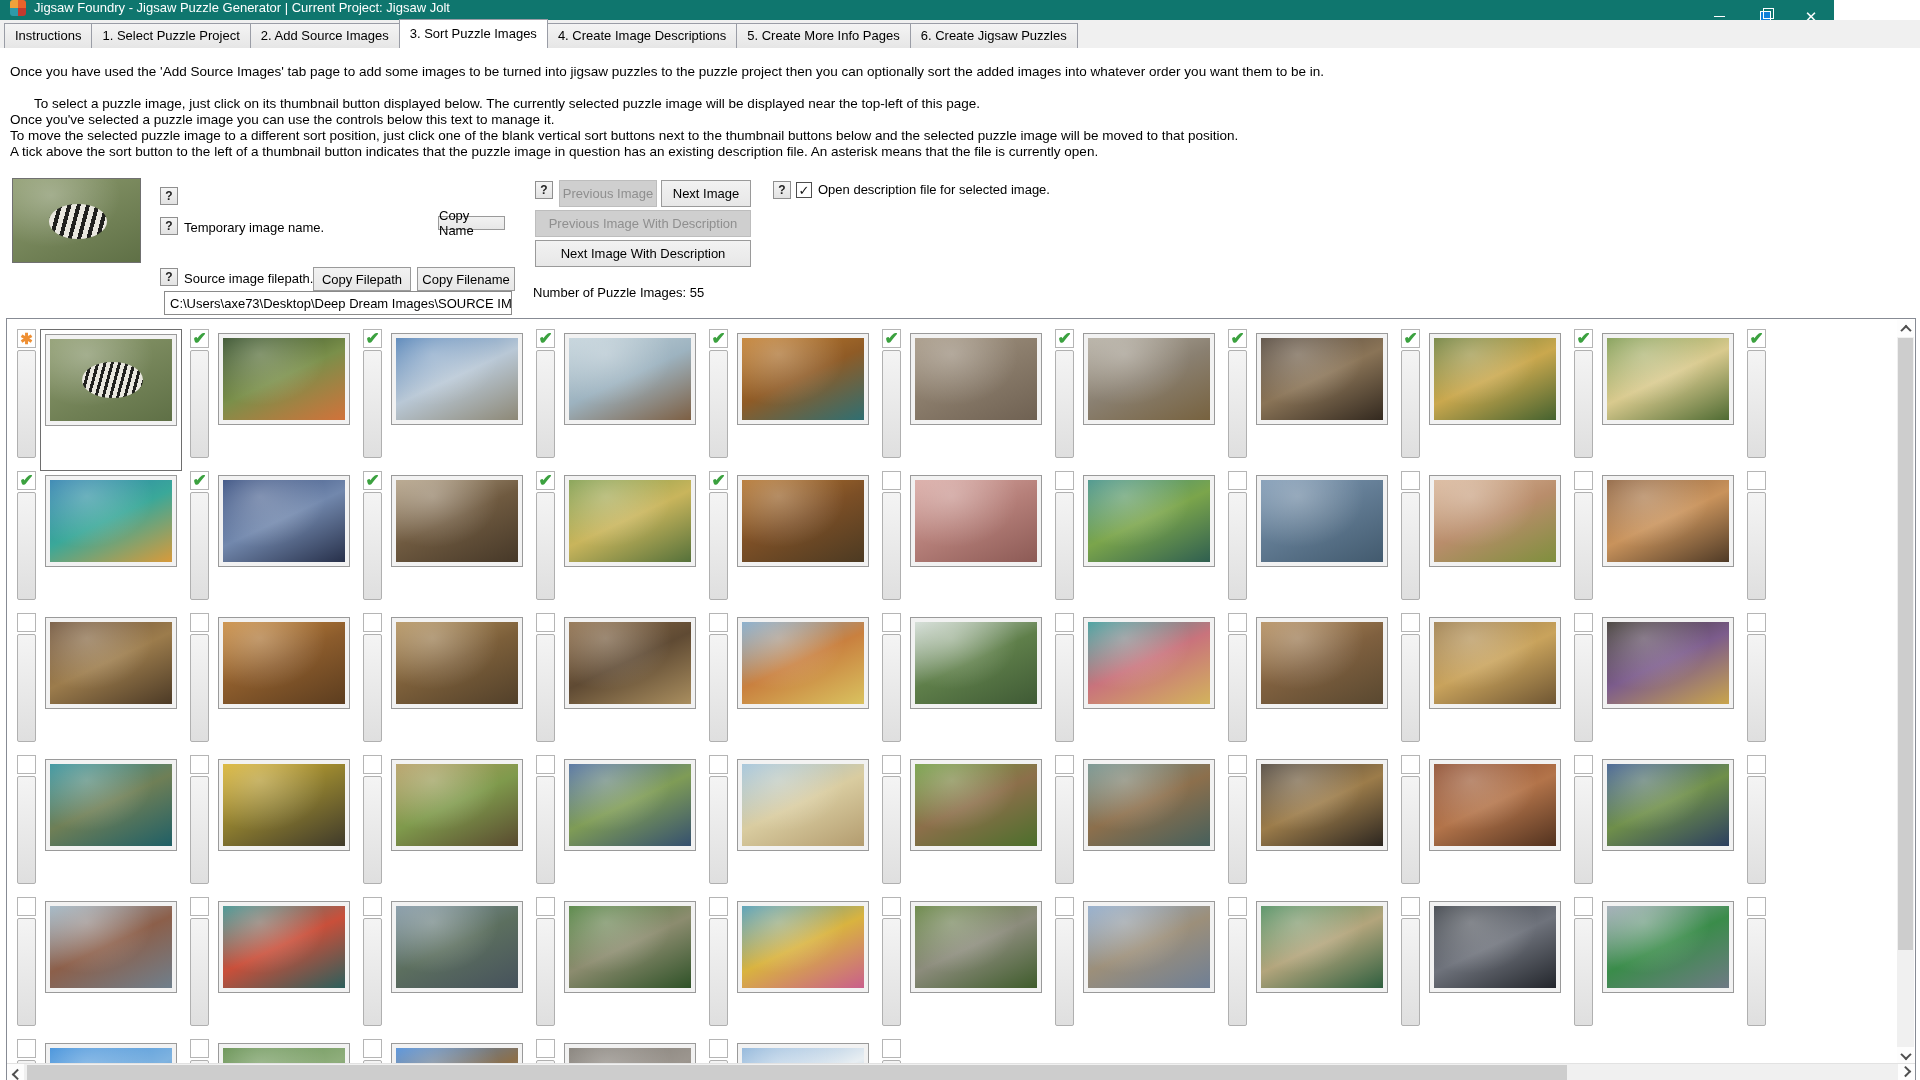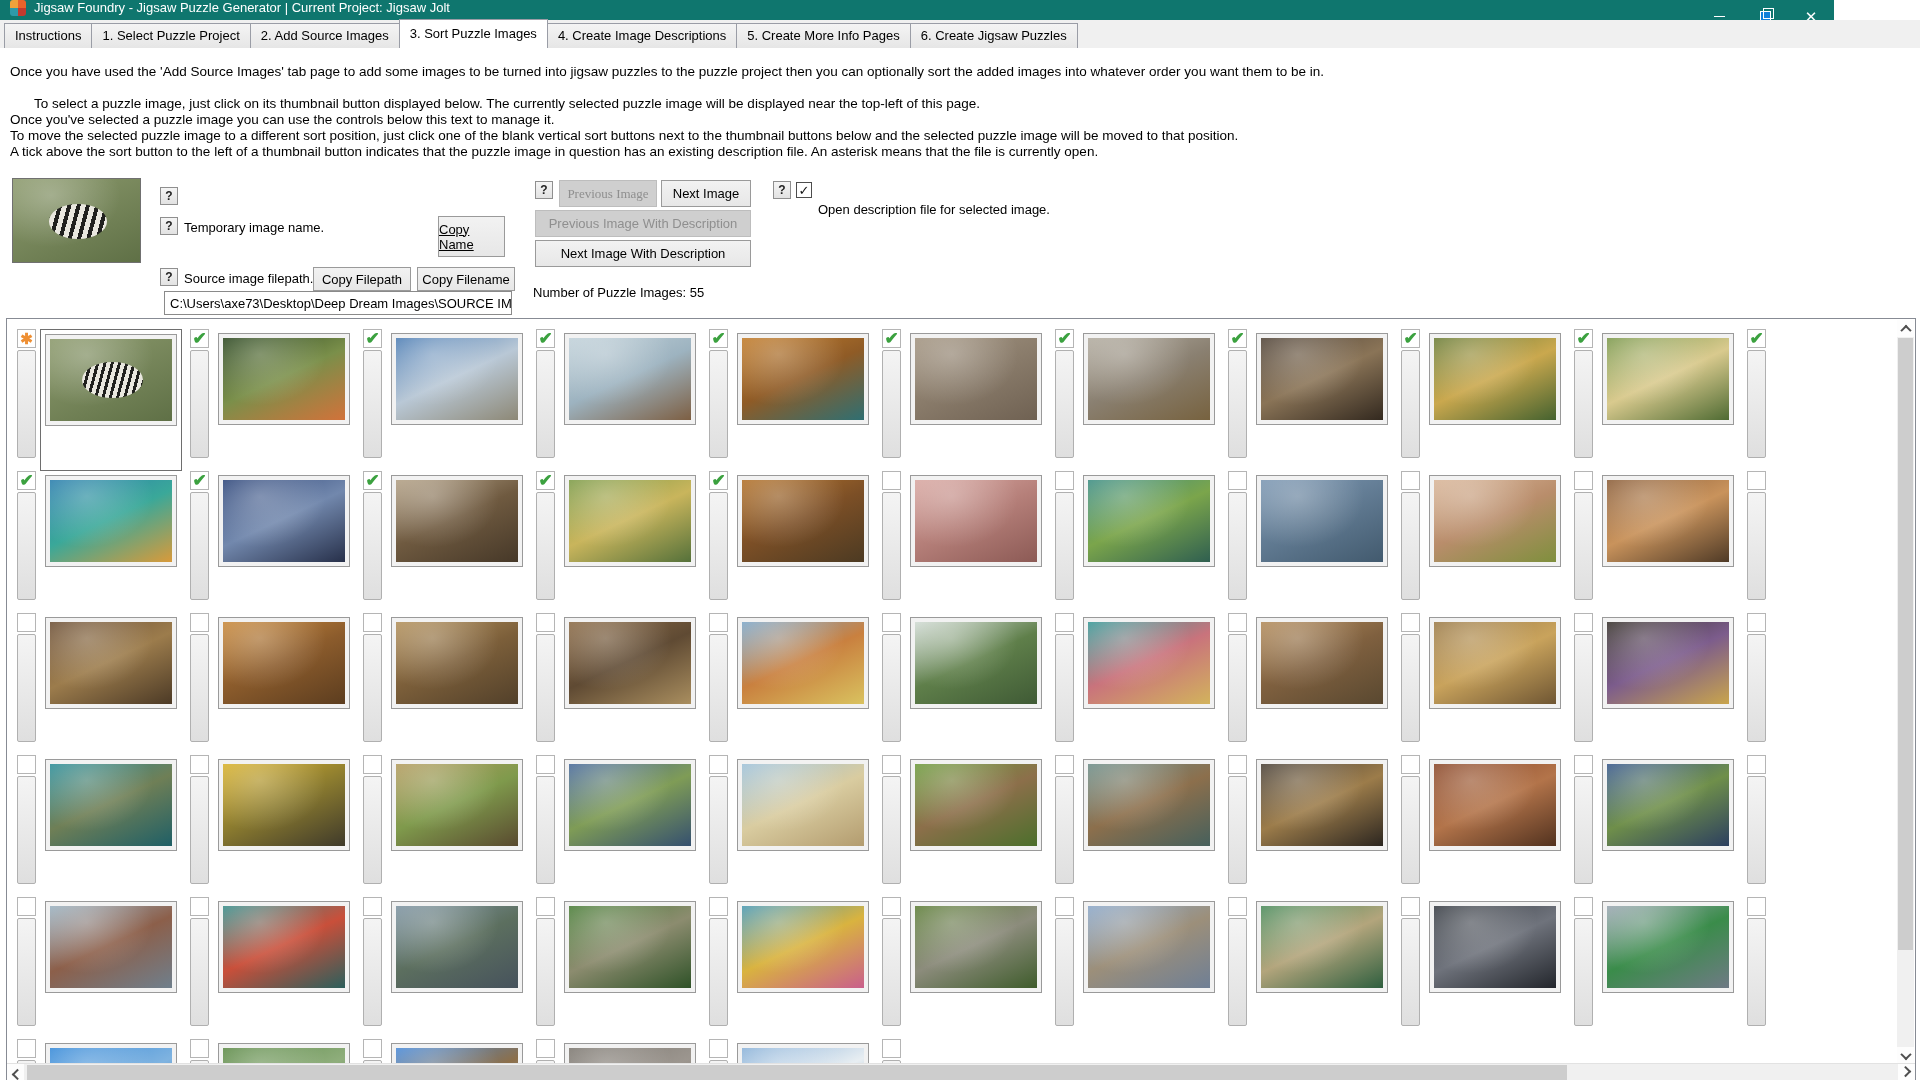--- a/index.html
+++ b/index.html
@@ -109,40 +109,40 @@
 
 <div class="cpanel">
   <div class="preview">
     <div class="photo zebra-stripes-big" id="preview-photo" style="background: radial-gradient(at 30% 20%, rgba(255, 255, 255, 0.28), rgba(255, 255, 255, 0) 55%), linear-gradient(155deg, rgb(140, 154, 109), rgb(95, 112, 70));"></div>
   </div>
 
   <div class="help-btn" style="left:160px;top:17px;">?</div>
 
   <div class="help-btn" style="left:160px;top:47px;">?</div>
   <div class="lbl" style="left:184px;top:50px;">Temporary image name.</div>
-  <div class="btn" style="left:438px;top:46px;width:67px;height:41px;text-decoration:underline;">Copy Name</div>
+  <div class="btn" style="left:438px;top:46px;width:67px;height:14px;">Copy Name</div>
 
   <div class="help-btn" style="left:160px;top:98px;">?</div>
   <div class="lbl" style="left:184px;top:101px;">Source image filepath.</div>
   <div class="btn" style="left:313px;top:97px;width:98px;height:24px;">Copy Filepath</div>
   <div class="btn" style="left:417px;top:97px;width:98px;height:24px;">Copy Filename</div>
   <div class="field" style="left:164px;top:121px;width:348px;height:24px;">C:\Users\axe73\Desktop\Deep Dream Images\SOURCE IMAGES 1</div>
 
   <div class="help-btn" style="left:535px;top:11px;">?</div>
-  <div class="btn disabled" style="left:559px;top:10px;width:98px;height:27px;font-family:Liberation Serif, serif;">Previous Image</div>
+  <div class="btn disabled" style="left:559px;top:10px;width:98px;height:27px;">Previous Image</div>
   <div class="btn" style="left:661px;top:10px;width:90px;height:27px;">Next Image</div>
   <div class="btn disabled" style="left:535px;top:40px;width:216px;height:27px;">Previous Image With Description</div>
   <div class="btn" style="left:535px;top:70px;width:216px;height:27px;">Next Image With Description</div>
   <div class="lbl" style="left:533px;top:115px;">Number of Puzzle Images: 55</div>
 
   <div class="help-btn" style="left:773px;top:11px;">?</div>
   <div class="chk" style="left:796px;top:12px;">
       <span>✓</span>
     </div>
-  <div class="lbl" style="left:818px;top:32px;">Open description file for selected image.</div>
+  <div class="lbl" style="left:818px;top:12px;">Open description file for selected image.</div>
 </div>
 
 <div class="gridpanel">
   <div class="grid-content">
       <div class="grid-row">
         <div class="sort-cell">
           <div class="tick-box">
             <span class="tick-mark" style="color: rgb(238, 143, 51); font-size: 15px; line-height: 15px;">✱</span>
           </div>
           <div class="sort-button"></div>

